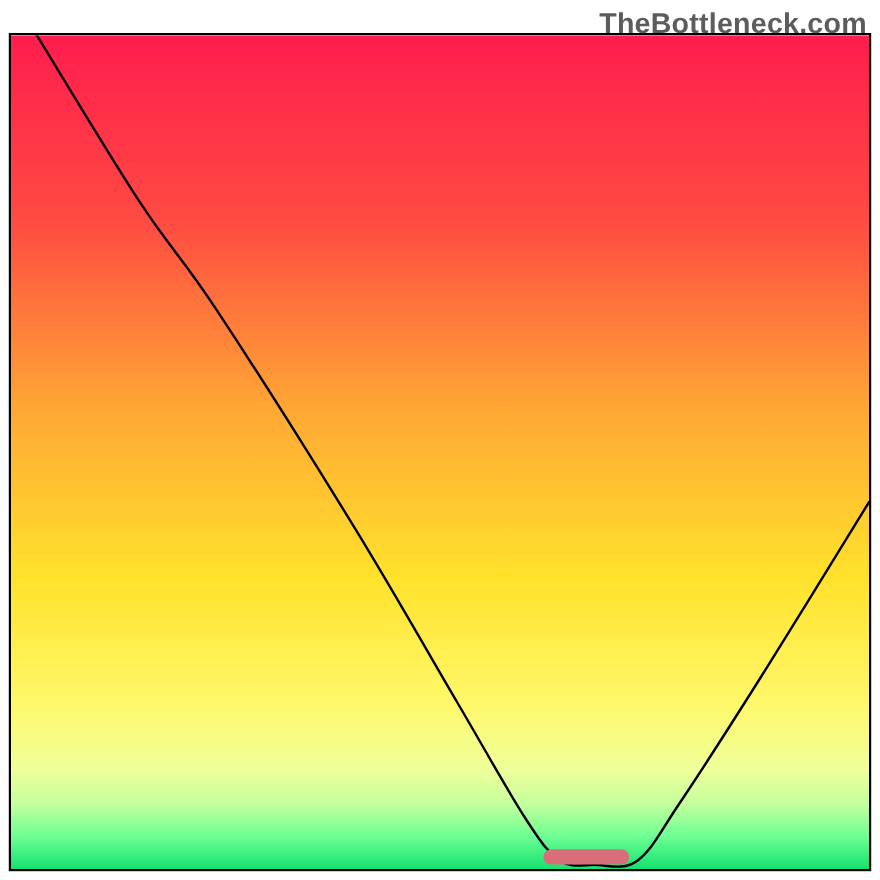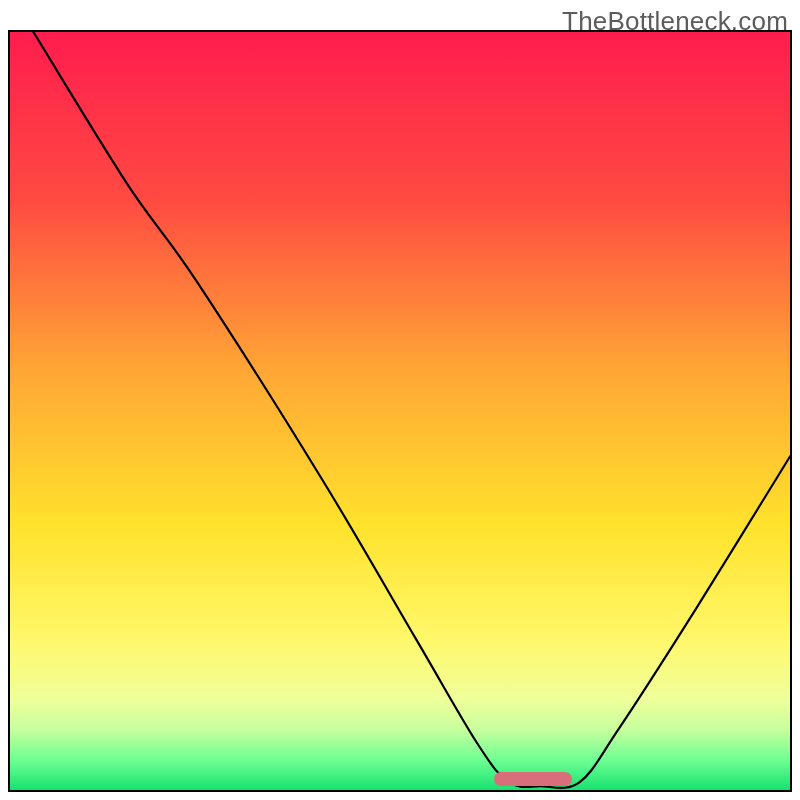--- a/index.html
+++ b/index.html
@@ -14,21 +14,21 @@
   .frame {
     position: relative;
     width: 800px;
     height: 800px;
   }
   .watermark {
     position: absolute;
     top: 6px;
     right: 12px;
     font-size: 26px;
-    font-weight: 400;
+    font-weight: 700;
     color: #5c5c5c;
     letter-spacing: 0.2px;
     z-index: 5;
   }
   .plot-box {
     position: absolute;
     left: 8px;
     top: 30px;
     width: 784px;
     height: 762px;

